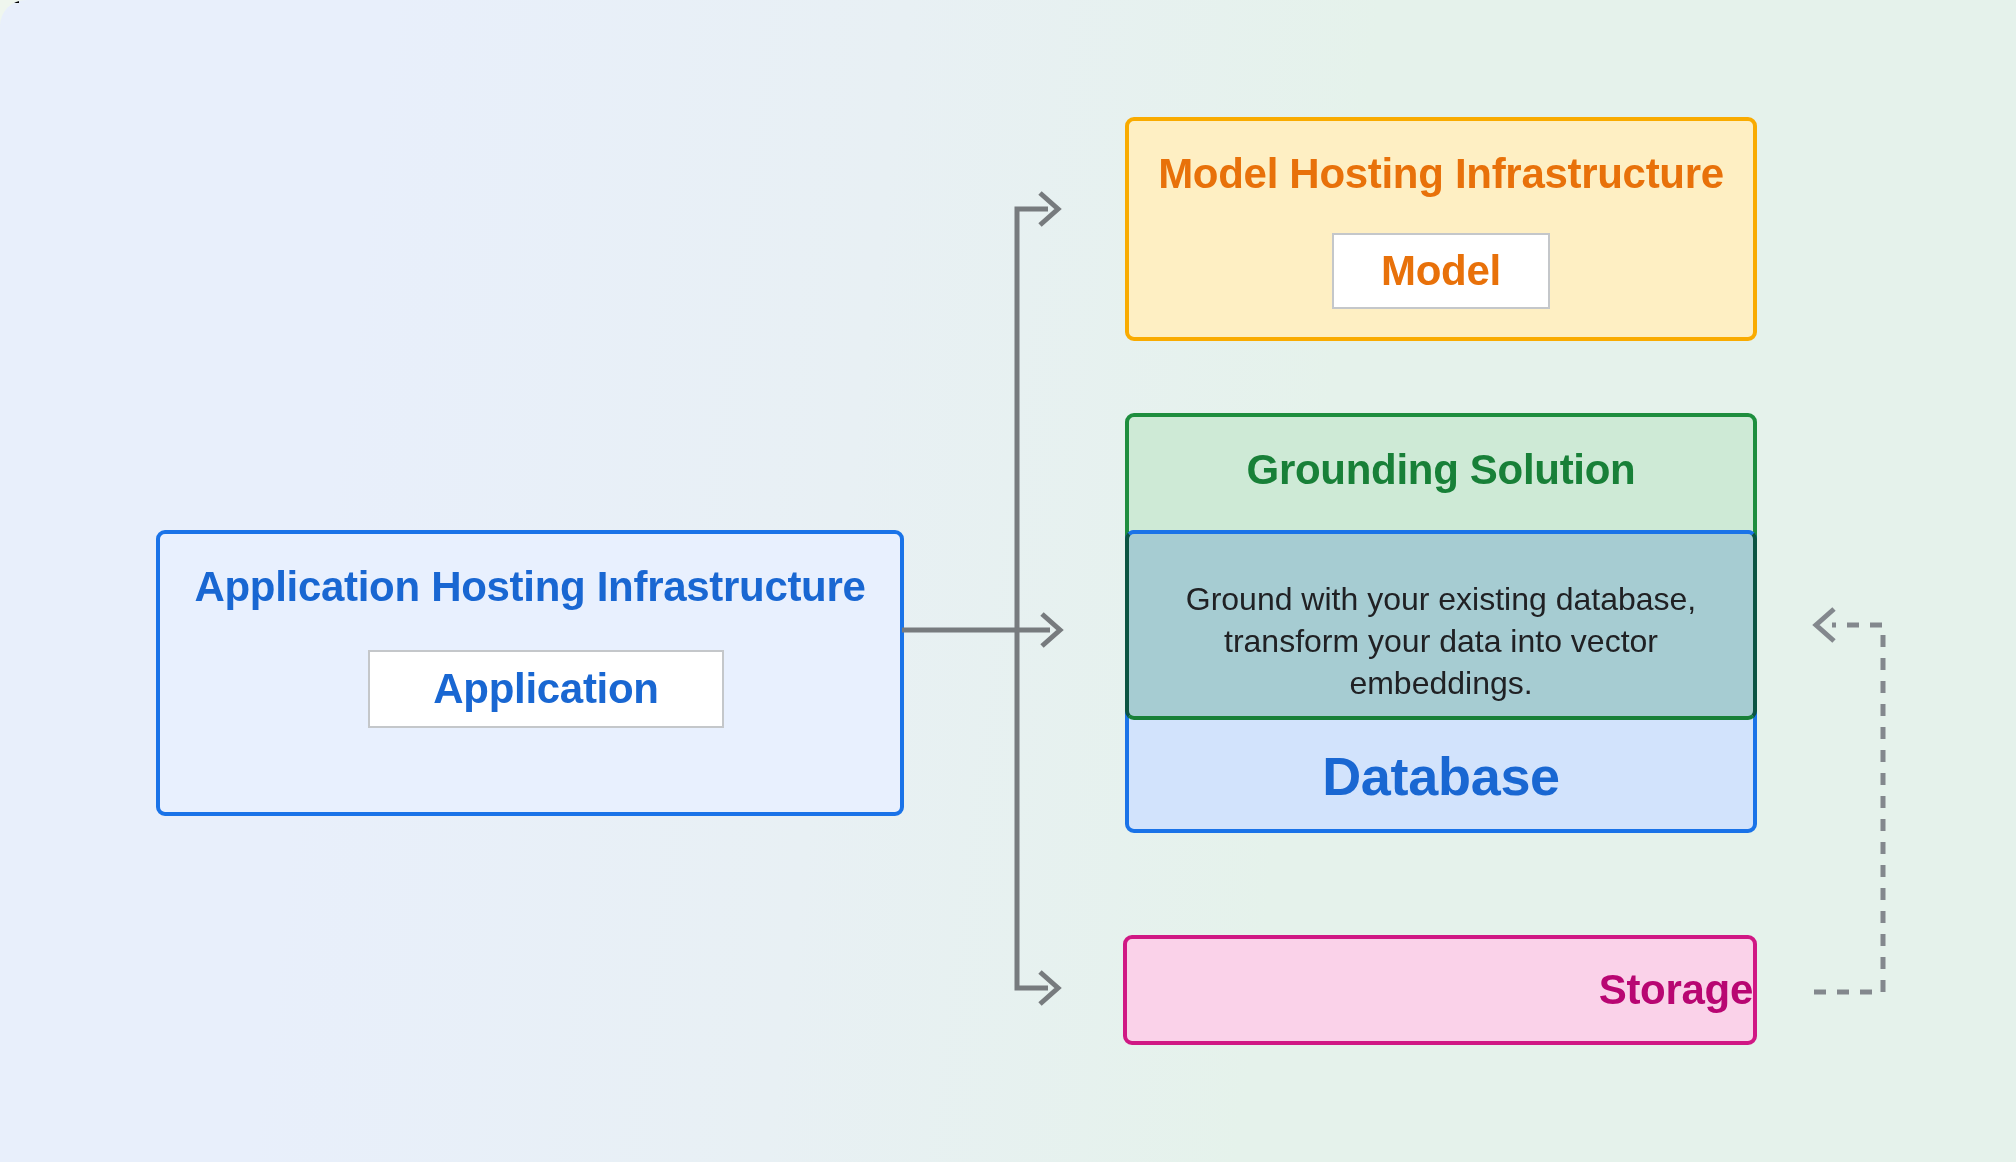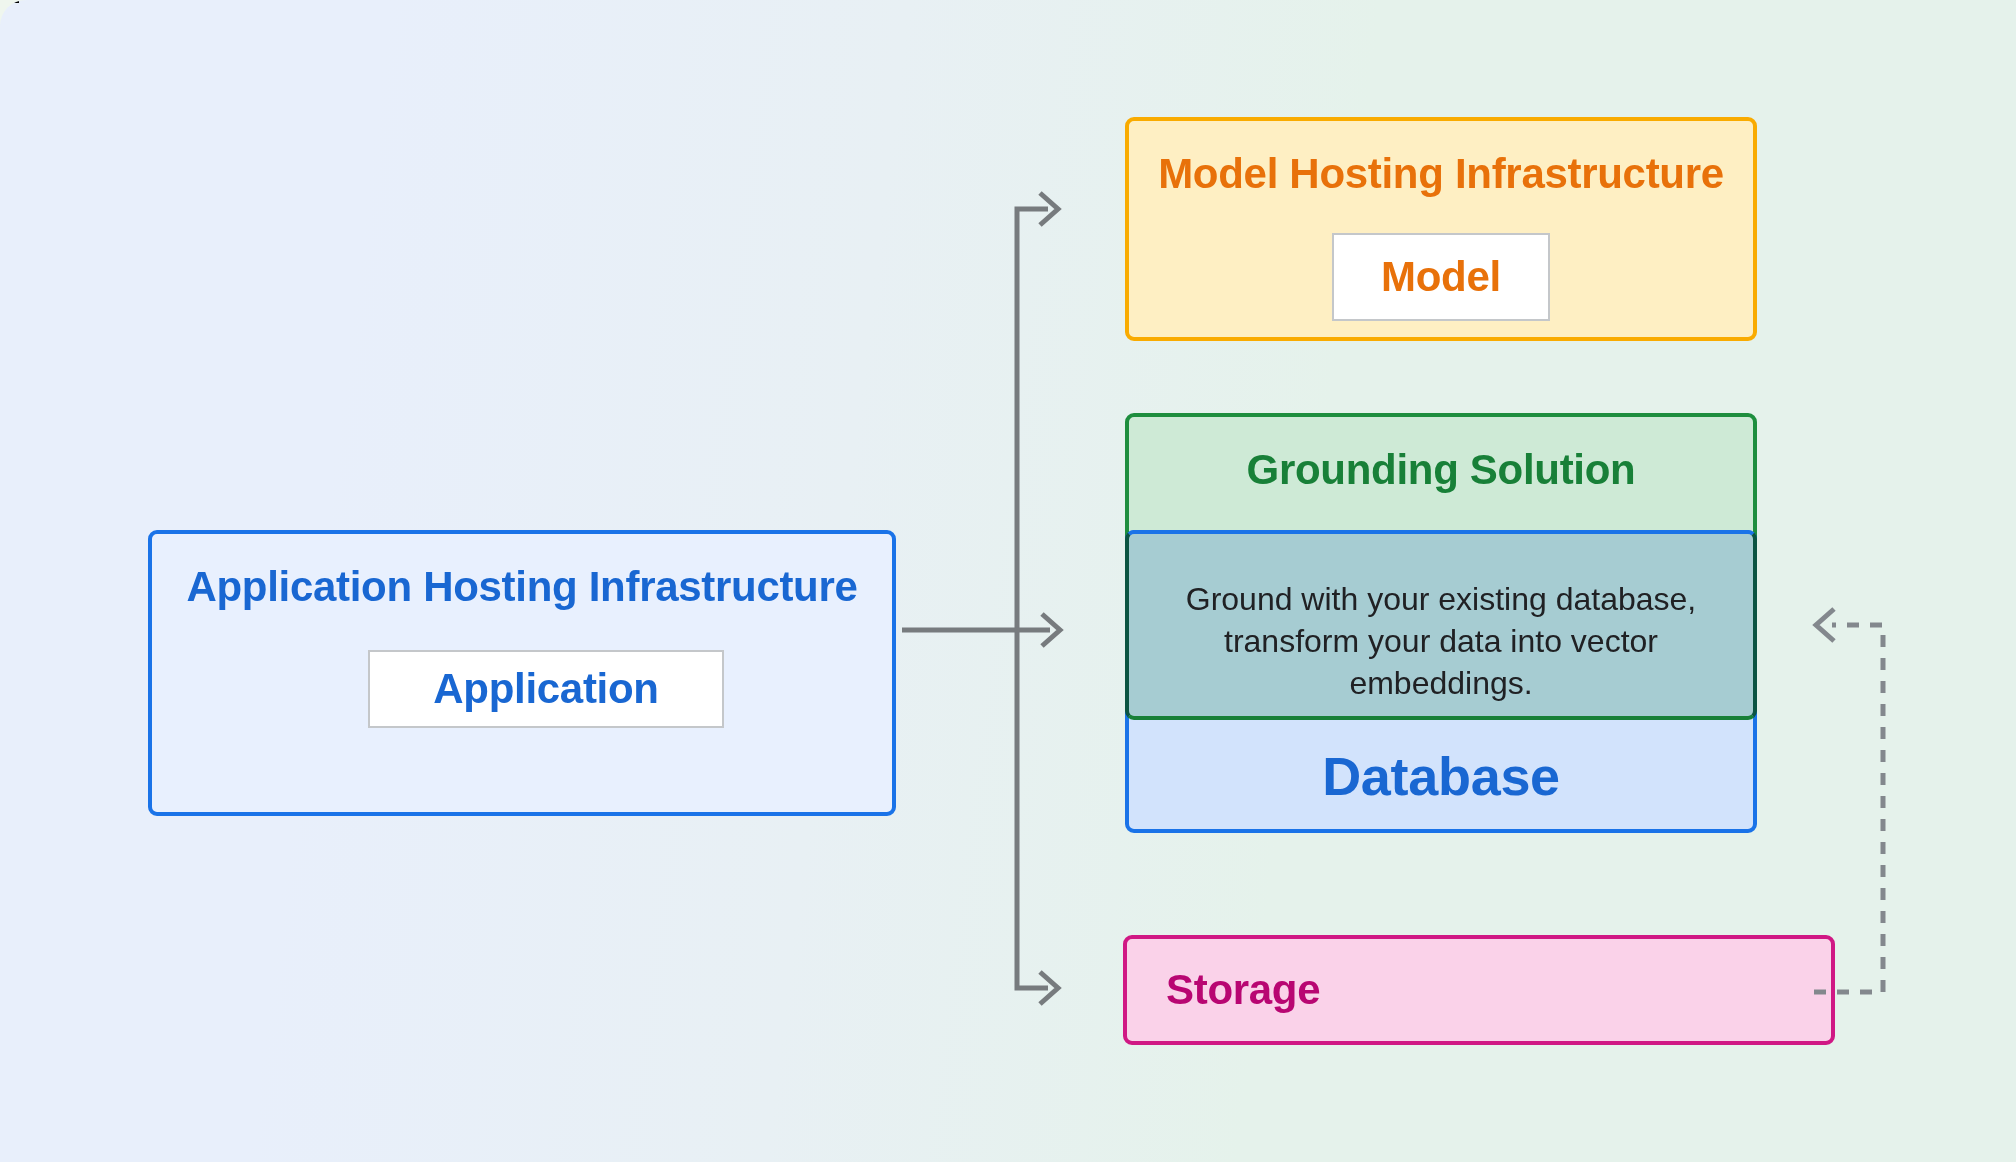--- a/index.html
+++ b/index.html
@@ -34,27 +34,27 @@
   .node-title{
     margin-top:28px;text-align:center;font-size:42px;font-weight:700;
     letter-spacing:-0.3px;line-height:50px;
   }
   .chip{
     position:absolute;box-sizing:border-box;background:#fff;border:2px solid var(--chip-border);
     display:flex;align-items:center;justify-content:center;
     font-size:42px;font-weight:700;letter-spacing:-0.3px;
   }
   
-  .app-box{left:148px;top:530px;width:748px;height:286px;background:var(--blue-fill);border-color:var(--blue-border);}
+  .app-box{left:156px;top:530px;width:748px;height:286px;background:var(--blue-fill);border-color:var(--blue-border);}
   .app-box .node-title{color:var(--blue-text);}
   .app-chip{left:368px;top:650px;width:356px;height:78px;color:var(--blue-text);}
   
   .model-box{left:1125px;top:117px;width:632px;height:224px;background:var(--yellow-fill);border-color:var(--yellow-border);}
   .model-box .node-title{color:var(--orange-text);}
-  .model-chip{left:1332px;top:233px;width:218px;height:88px;color:var(--orange-text);}
+  .model-chip{left:1332px;top:233px;width:218px;height:76px;color:var(--orange-text);}
   
   .grounding-box{left:1125px;top:413px;width:632px;height:307px;background:var(--green-fill);border-color:var(--green-border);}
   .grounding-box .node-title{color:var(--green-text);}
   
   .database-box{left:1125px;top:530px;width:632px;height:303px;background:var(--blue-fill-strong);border-color:var(--blue-border);}
   .database-label{
     position:absolute;left:0;right:0;bottom:22px;text-align:center;
     color:var(--blue-text);font-size:54px;font-weight:700;letter-spacing:-0.3px;
   }
   
@@ -64,22 +64,22 @@
     border-left-color:var(--teal-side);
     border-right-color:var(--teal-side);
     border-bottom-color:var(--green-text);
     display:flex;align-items:center;justify-content:center;
   }
   .overlap-note{
     width:566px;text-align:center;color:var(--note-text);
     font-size:32px;line-height:42px;font-weight:400;margin-top:32px;
   }
   
-  .storage-box{left:1123px;top:935px;width:712px;height:110px;background:var(--pink-fill);border-color:var(--pink-border);
-    display:flex;align-items:center;justify-content:flex-start;padding-left:39px;}
+  .storage-box{left:1123px;top:935px;width:634px;height:110px;background:var(--pink-fill);border-color:var(--pink-border);
+    display:flex;align-items:center;justify-content:flex-end;padding-left:39px;}
   .storage-label{color:var(--pink-text);font-size:42px;font-weight:700;letter-spacing:-0.3px;}
   
   .connectors{position:absolute;left:0;top:0;pointer-events:none;}
 </style>
 </head>
 <body>
 
 <div class="canvas">
 
   <div class="corner-artifact"></div>

